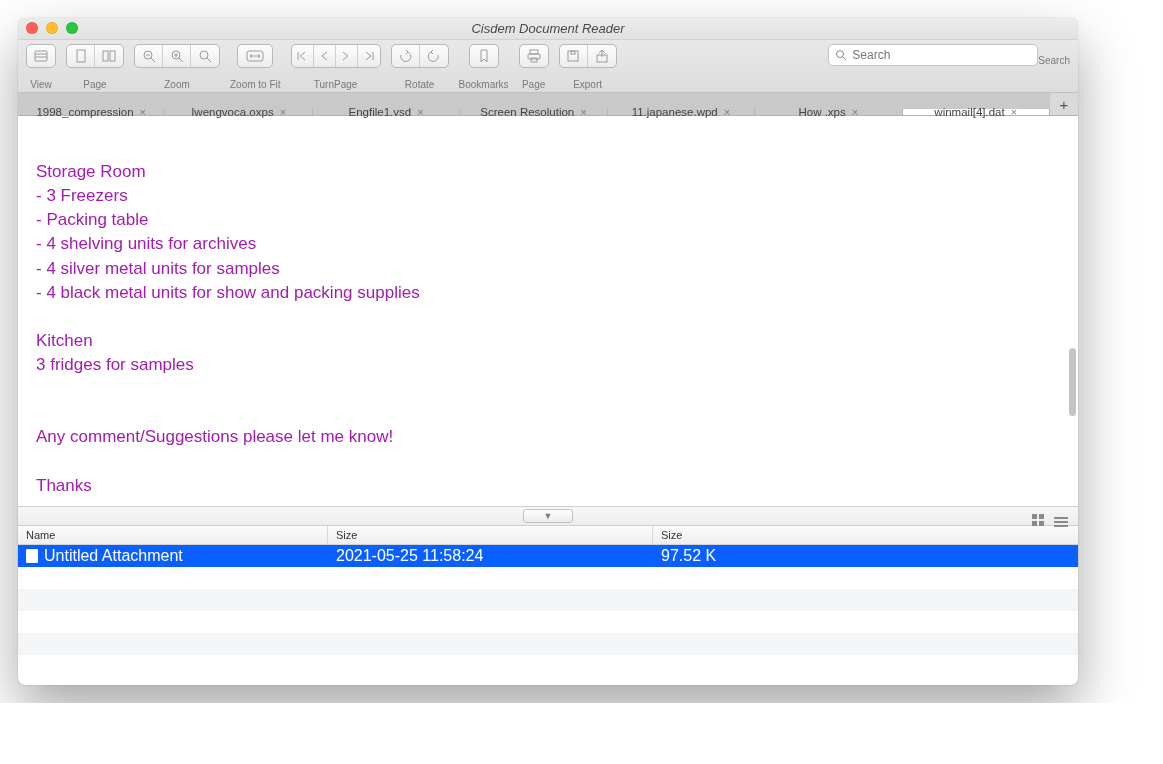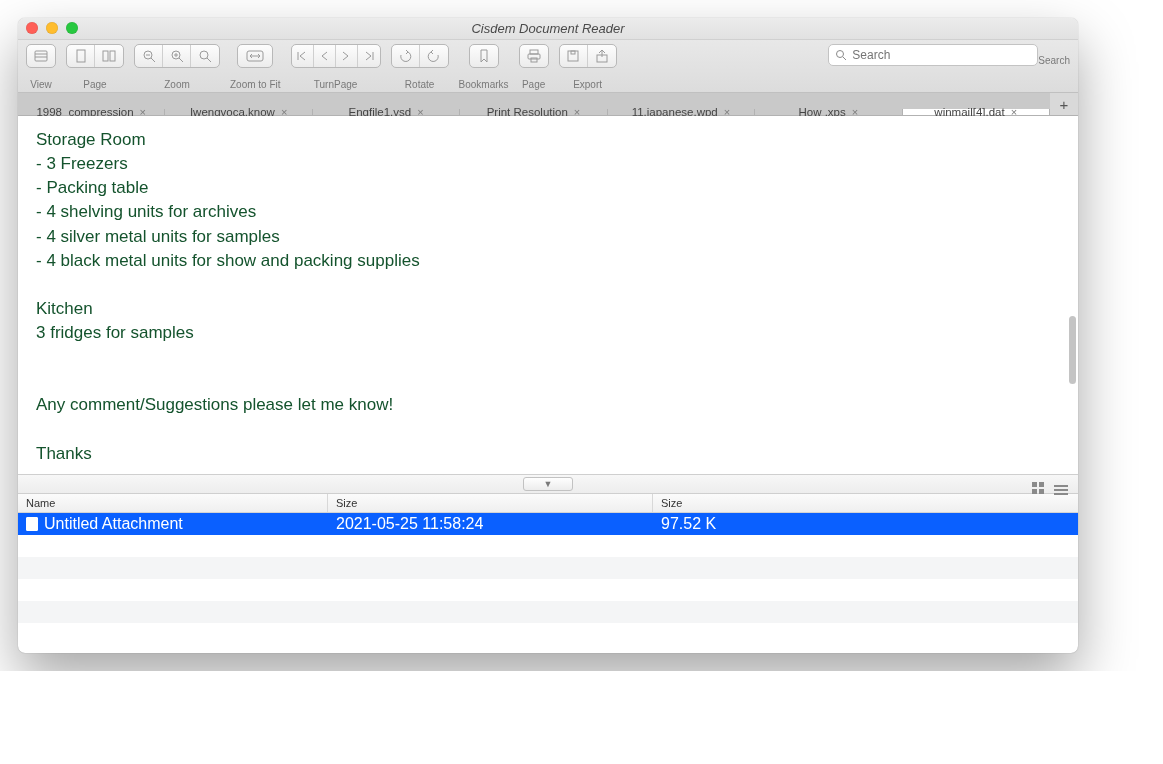--- a/index.html
+++ b/index.html
@@ -75,22 +75,22 @@
   .tab .tlabel { overflow:hidden; white-space:nowrap; text-overflow:ellipsis; }
   .tab .close { color:#7c7c7c; font-size:11px; }
   .addtab {
     width:28px; display:flex; align-items:center; justify-content:center;
     background:#d9d9d9; color:#555; font-size:15px; cursor:default;
   }
   
   .content-wrap { position:relative; }
   .doc {
     padding:12px 18px 0 18px;
-    font-size:17px; line-height:1.42; color:#14532d;
-    height:358px; overflow:hidden; background:#fff;
+    font-size:17px; line-height:1.42; color:#a21caf;
+    height:358px; overflow:hidden; background:#fff;margin-top:32px;
   }
   .doc p { margin-bottom:0; white-space:pre-wrap; font-family: "Helvetica Neue", Arial, sans-serif;}
   .scroll-thumb {
     position:absolute; right:2px; top:200px; width:7px; height:68px;
     background:#c4c4c4; border-radius:4px;
   }
   
   .divbar {
     height:20px; background:linear-gradient(#f7f7f7,#ededed); border-top:1px solid #cfcfcf;
     border-bottom:1px solid #cfcfcf; display:flex; align-items:center; position:relative;
@@ -319,29 +319,29 @@
     </div>
   </div>
 
   <div class="tabstrip" id="tabstrip">
 
     <div class="tab">
         <span class="tlabel">1998_compression</span>
         <span class="close">×</span>
       </div>
       <div class="tab">
-        <span class="tlabel">Iwengvoca.know</span>
+        <span class="tlabel">Iwengvoca.oxps</span>
         <span class="close">×</span>
       </div>
       <div class="tab">
         <span class="tlabel">Engfile1.vsd</span>
         <span class="close">×</span>
       </div>
       <div class="tab">
-        <span class="tlabel">Print Resolution</span>
+        <span class="tlabel">Screen Resolution</span>
         <span class="close">×</span>
       </div>
       <div class="tab">
         <span class="tlabel">11.japanese.wpd</span>
         <span class="close">×</span>
       </div>
       <div class="tab">
         <span class="tlabel">How .xps</span>
         <span class="close">×</span>
       </div>

